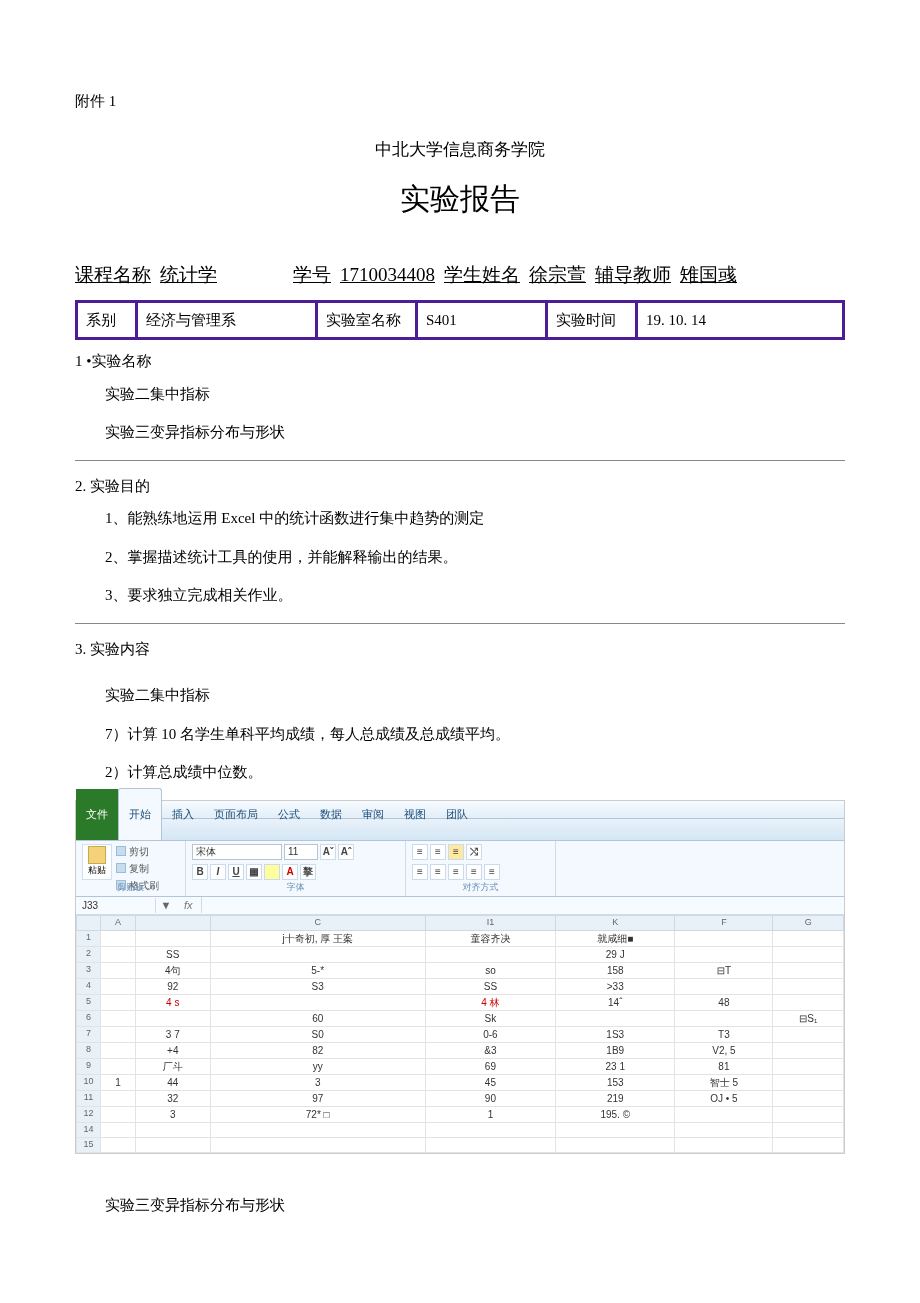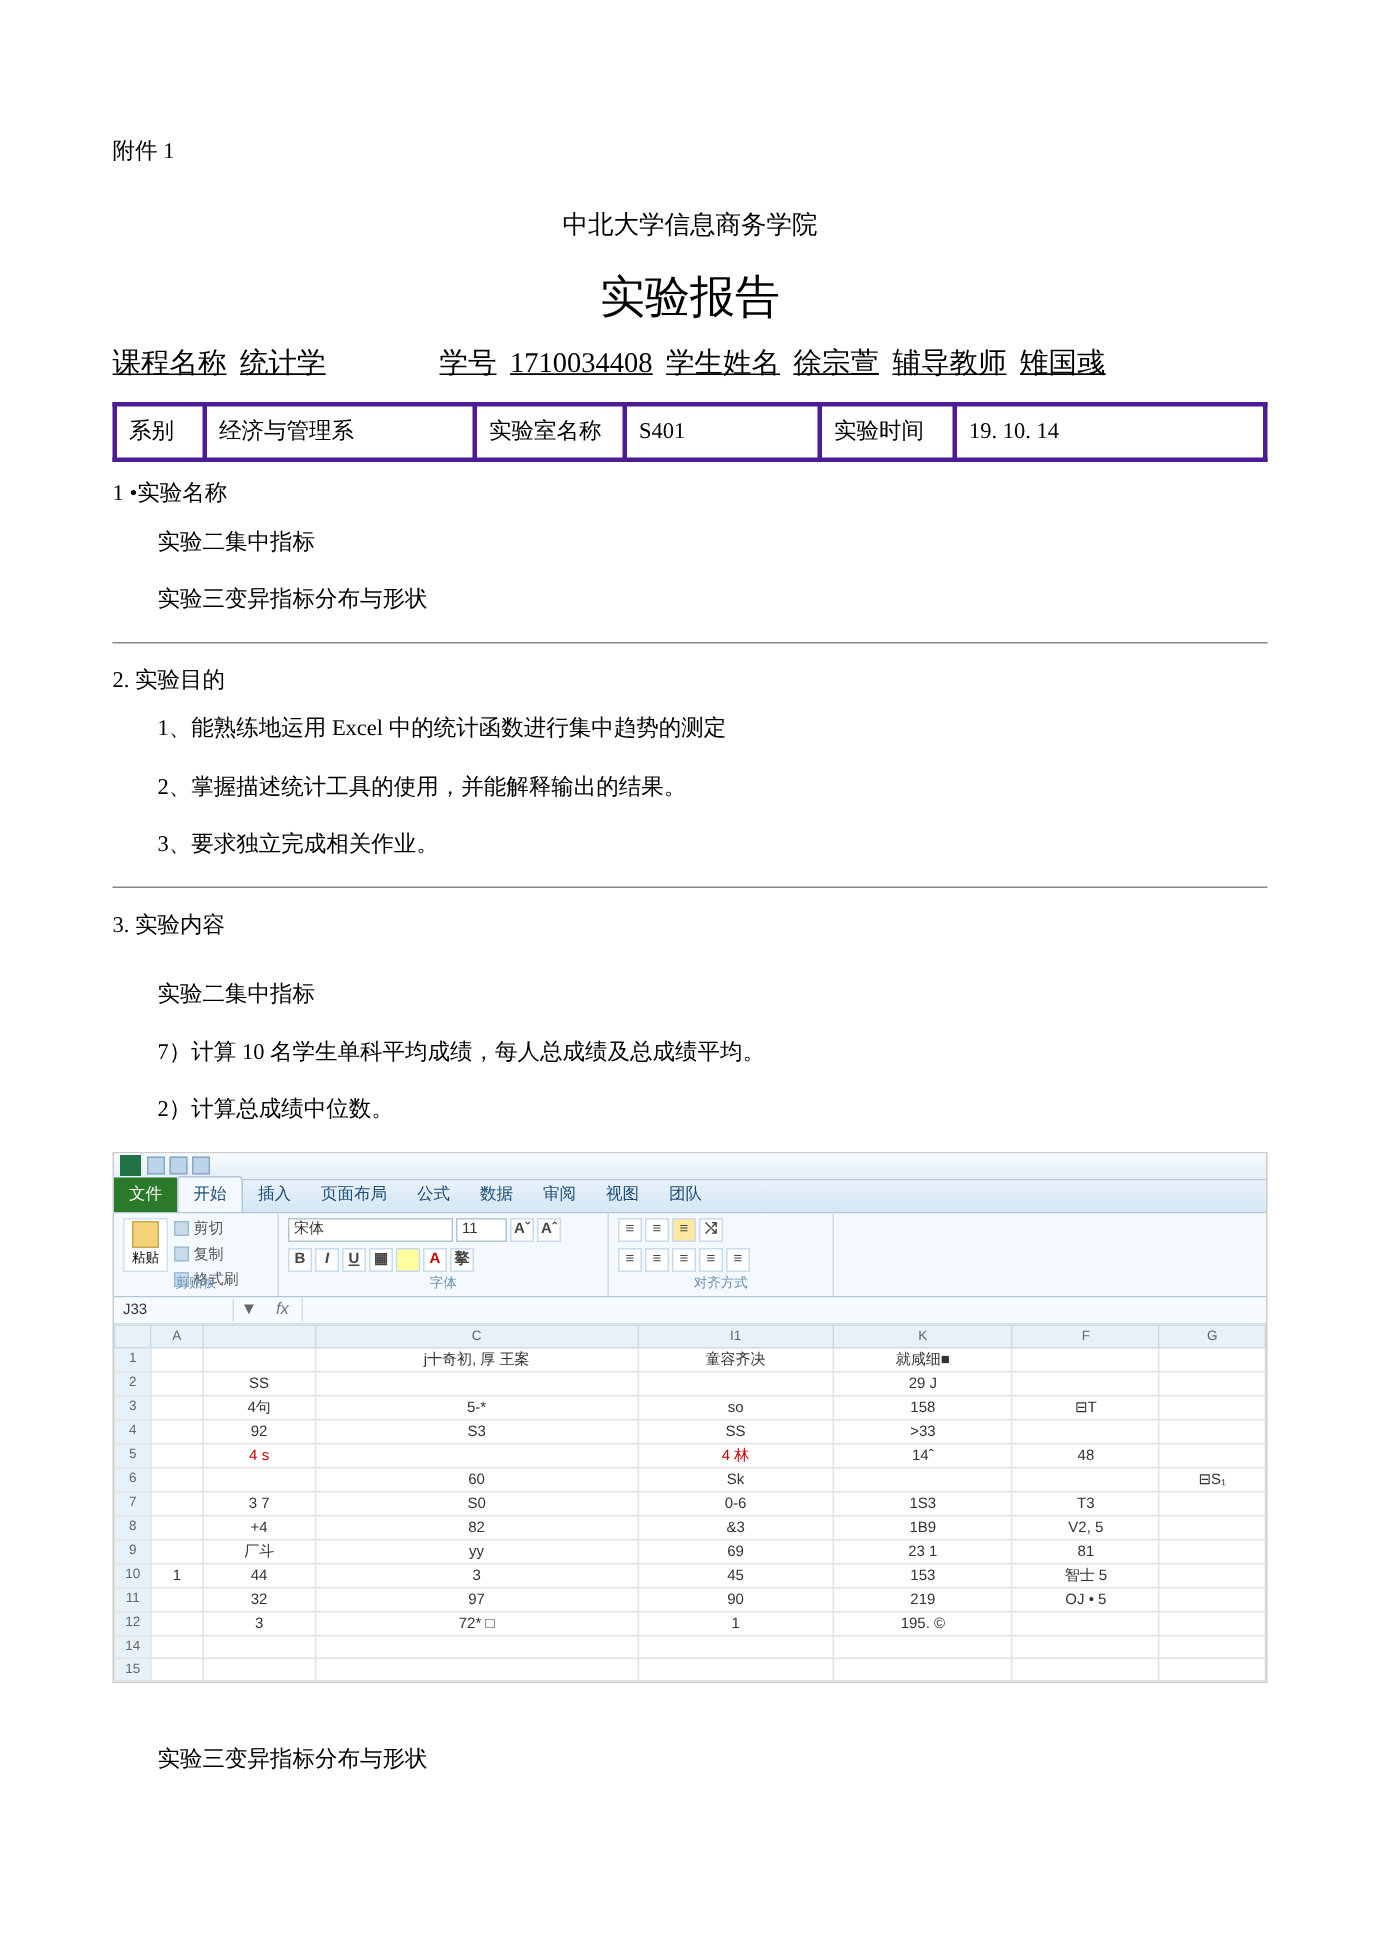--- a/index.html
+++ b/index.html
@@ -7,35 +7,35 @@
     font-family: "SimSun", "宋体", serif;
     font-size: 15px;
     color: #000;
     background: #fff;
     width: 920px;
     padding: 90px 75px 60px 75px;
     line-height: 1.5;
   }
   .attachment-label { font-size: 15px; margin-bottom: 24px; }
   .university { text-align: center; font-size: 17px; margin-bottom: 14px; }
-  .report-title { text-align: center; font-size: 30px; font-weight: normal; margin-bottom: 8px; font-family: "SimSun", serif; }
+  .report-title { text-align: center; font-size: 30px; font-weight: normal; margin-bottom: 40px; font-family: "SimSun", serif; }
   .course-line { font-size: 19px; margin-bottom: 10px; display: flex; gap: 6px; align-items: baseline; text-decoration: underline; }
   .ul { text-decoration: underline; display: inline-block; min-width: 60px; padding: 0 3px; }
   .info-table { width: 100%; border-collapse: collapse; margin-bottom: 10px; }
   .info-table td { border: 3px solid #4c1d95; padding: 6px 8px; font-size: 15px; }
   .section-heading { margin-top: 8px; margin-bottom: 10px; }
   .indent { margin-left: 2em; margin-bottom: 16px; }
   .hr { border: none; border-top: 1px solid #888; margin: 6px 0 14px 0; }
   .excel-wrap { margin: 14px 0 40px 0; border: 1px solid #ccc; font-family: "Microsoft YaHei", Arial, sans-serif; font-size: 11px; background:#fff; }
   .excel-top { background: linear-gradient(#f6fbff,#e3eef8); border-bottom:1px solid #b5c5d6; height:18px; display:flex; align-items:center; gap:4px; padding:0 4px;}
   .excel-top .logo { width:14px; height:14px; background:#217346; display:inline-block; }
   .excel-top .qat { display:flex; gap:3px; }
   .excel-top .qat span { width:12px; height:12px; background:#bcd4ea; border:1px solid #8aa8c6; }
   .ribbon-tabs { background: linear-gradient(#e9f2fb,#d4e6f5); border-bottom:1px solid #b5c5d6; display:flex; height:22px; align-items:flex-end; }
-  .ribbon-tabs .tab { padding:3px 10px; font-size:11px; color:#1c4d78; }
+  .ribbon-tabs .tab { padding:17px 10px; font-size:11px; color:#1c4d78; }
   .ribbon-tabs .tab.file { background:#2a7a2a; color:#fff; }
   .ribbon-tabs .tab.active { background:#f3f9ff; border:1px solid #b5c5d6; border-bottom:none; border-radius:3px 3px 0 0; }
   .ribbon-body { background:#f3f9ff; border-bottom:1px solid #b5c5d6; display:flex; height:56px; }
   .ribbon-group { border-right:1px solid #cdddeb; padding:3px 6px 2px 6px; position:relative; }
   .ribbon-group .grp-label { position:absolute; bottom:1px; left:0; right:0; text-align:center; font-size:9px; color:#6b90b5; }
   .clip-area { display:flex; gap:4px; }
   .paste-btn { width:30px; height:36px; background:#fff; border:1px solid #d1e0ee; display:flex; flex-direction:column; align-items:center; justify-content:center; }
   .paste-btn .icon { width:18px; height:18px; background:#f5d27a; border:1px solid #c8a94d; }
   .clip-side { display:flex; flex-direction:column; gap:2px; font-size:10px; color:#555;}
   .clip-side div { display:flex; align-items:center; gap:3px;}
@@ -143,21 +143,21 @@
               <span class="ic"></span>
               <span>格式刷</span>
             </div>
         </div>
       </div>
       <div class="grp-label">剪贴板</div>
     </div>
     <div class="ribbon-group" style="width:220px">
       <div class="font-area">
         <div class="font-row">
-          <div class="combo" style="width:110px">宋体</div>
+          <div class="combo" style="width:90px">宋体</div>
           <div class="combo" style="width:34px">11</div>
           <div class="btn-sm">Aˇ</div>
           <div class="btn-sm">Aˆ</div>
         </div>
         <div class="font-row">
           <div class="btn-sm">B</div>
           <div class="btn-sm" style="font-style:italic">I</div>
           <div class="btn-sm" style="text-decoration:underline">U</div>
           <div class="btn-sm">▦</div>
           <div class="btn-sm" style="background:#fffe9f">&nbsp;</div>

